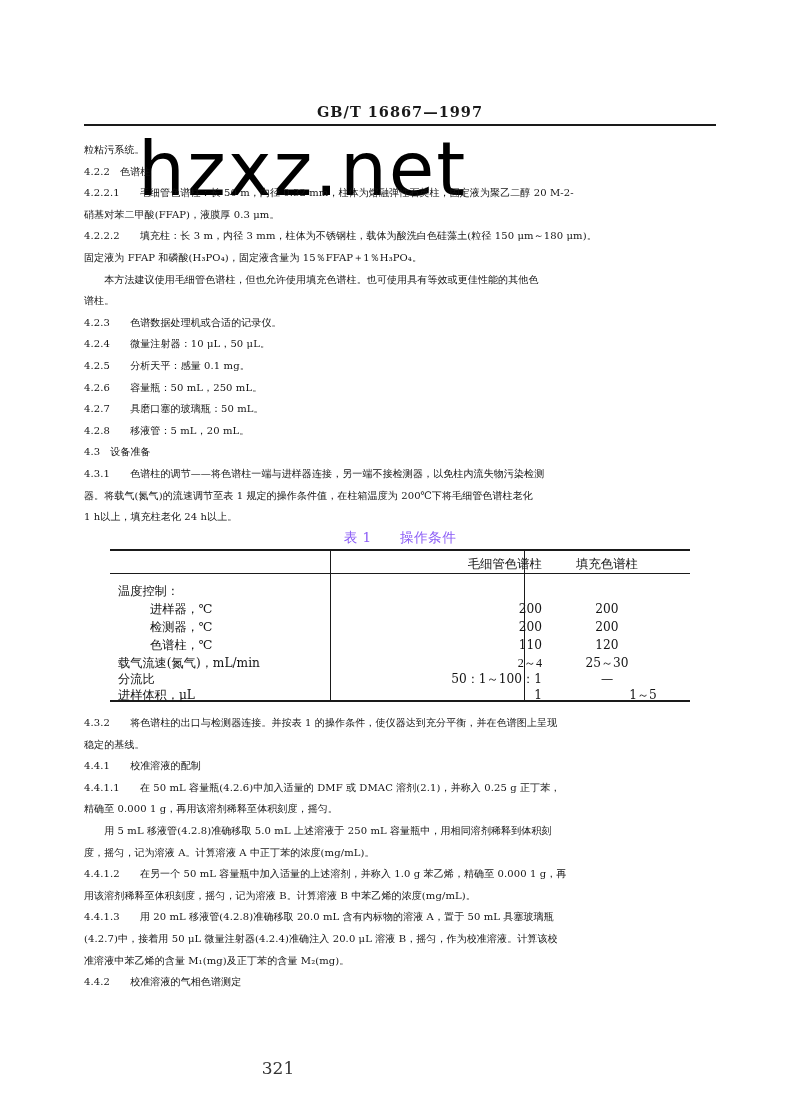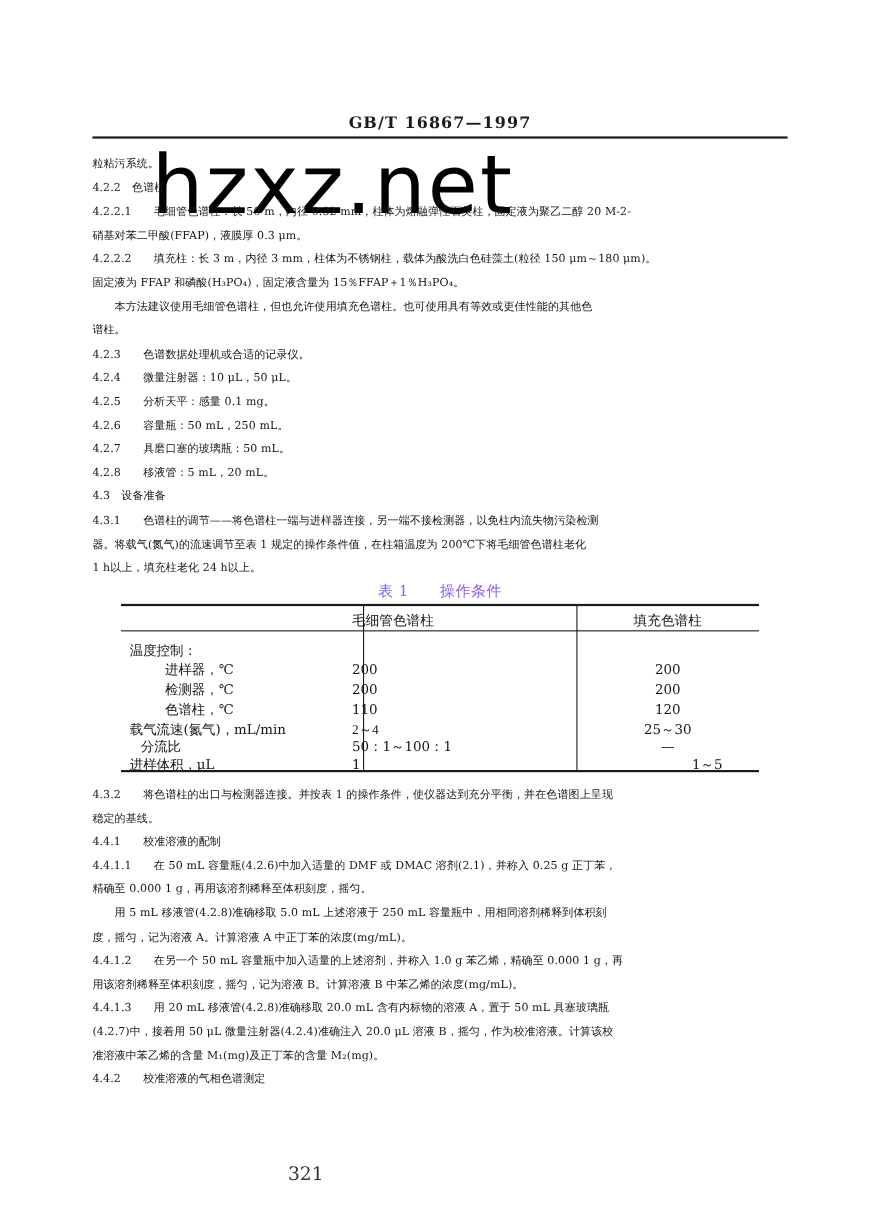--- a/index.html
+++ b/index.html
@@ -122,21 +122,21 @@
     color: #141414;
     line-height: 17.6px;
     white-space: nowrap;
   }
   .tb-head-label {
     text-align: center;
     font-size: 12.4px;
   }
   .tb-rowlabel { left: 118px; }
   .tb-rowlabel.sub { left: 150px; }
-  .colA { left: 320px; width: 194px; text-align: left; }
+  .colA { left: 348px; width: 194px; text-align: right; }
   .colB { left: 524px; width: 166px; text-align: center; }
 
   
   .page-num {
     position: absolute;
     top: 1058px;
     left: 0;
     width: 640px;
     text-align: center;
     padding-right: 84px;
@@ -201,21 +201,21 @@
     <div class="tb-cell colB" style="top:619px;">200</div>
 
     <div class="tb-cell tb-rowlabel sub" style="top:637px;">色谱柱，℃</div>
     <div class="tb-cell colA" style="top:637px;">110</div>
     <div class="tb-cell colB" style="top:637px;">120</div>
 
     <div class="tb-cell tb-rowlabel" style="top:655px;">载气流速(氮气)，mL/min</div>
     <div class="tb-cell colA" style="top:655px;font-family:Liberation Serif, serif;">2～4</div>
     <div class="tb-cell colB" style="top:655px;">25～30</div>
 
-    <div class="tb-cell tb-rowlabel" style="top:671px;margin-left:10px;">分流比</div>
+    <div class="tb-cell tb-rowlabel" style="top:671px;">分流比</div>
     <div class="tb-cell colA" style="top:671px;">50：1～100：1</div>
     <div class="tb-cell colB" style="top:671px;">—</div>
 
     <div class="tb-cell tb-rowlabel" style="top:687px;">进样体积，μL</div>
     <div class="tb-cell colA" style="top:687px;">1</div>
     <div class="tb-cell colB" style="top:687px;padding-left:36px;">1～5</div>
 
     <div class="body-text" style="top:712px;">
       <div class="line">4.3.2　　将色谱柱的出口与检测器连接。并按表 1 的操作条件，使仪器达到充分平衡，并在色谱图上呈现</div>
       <div class="line">稳定的基线。</div>

